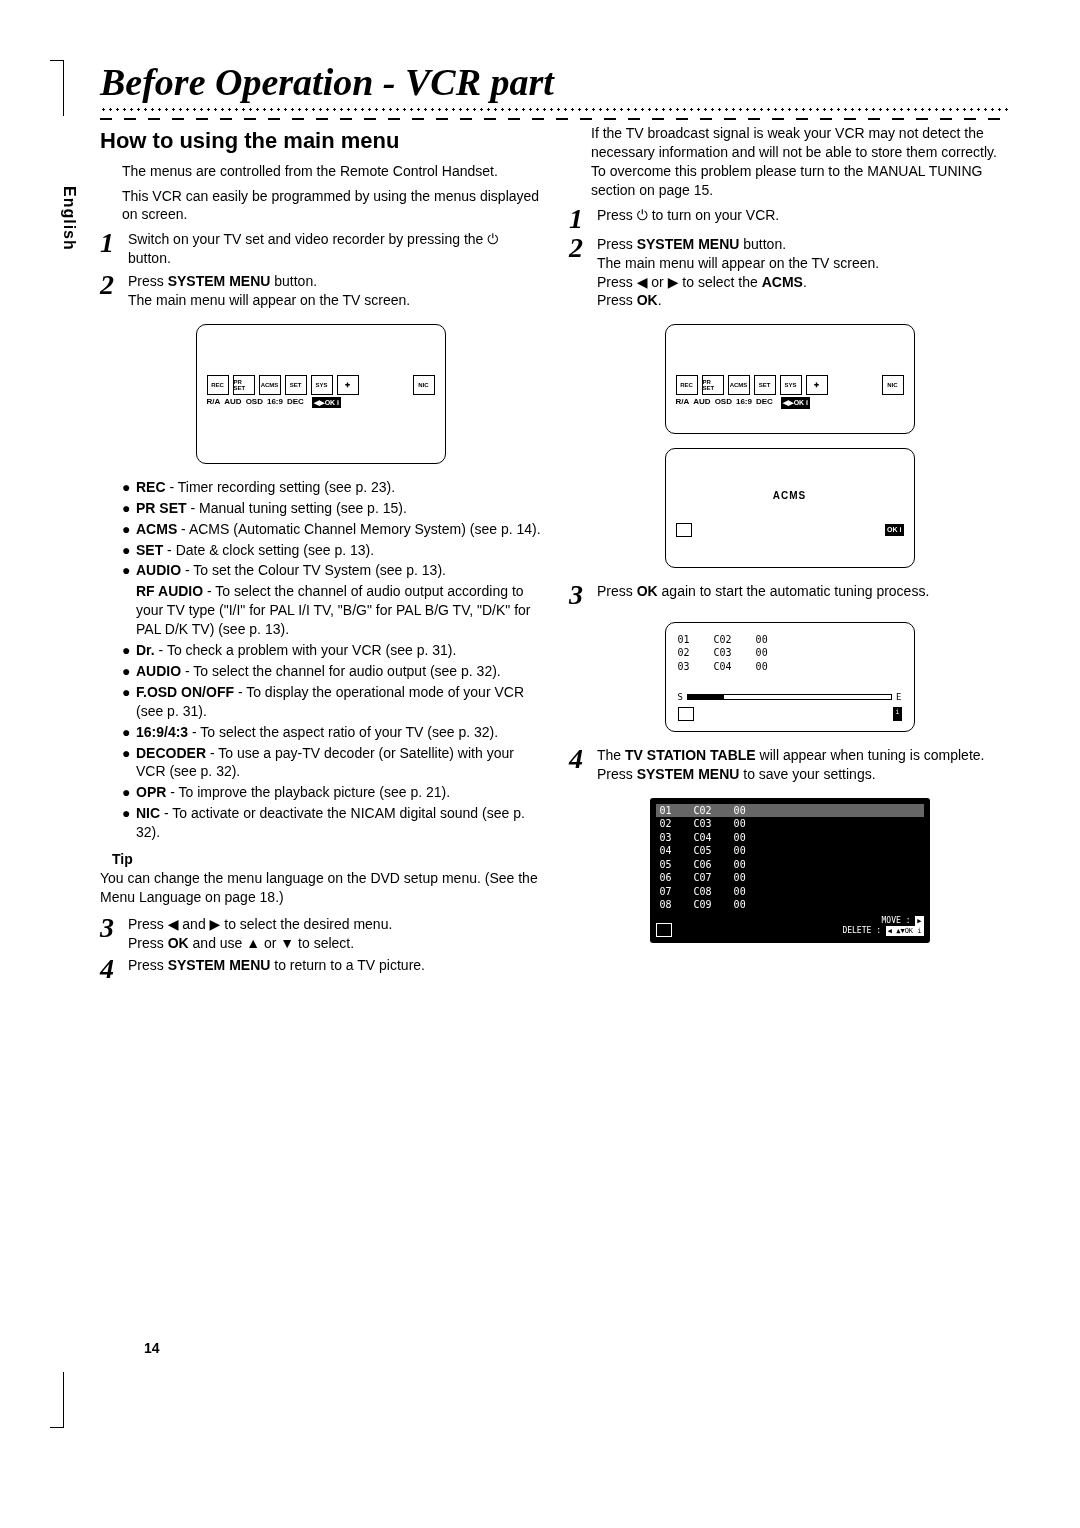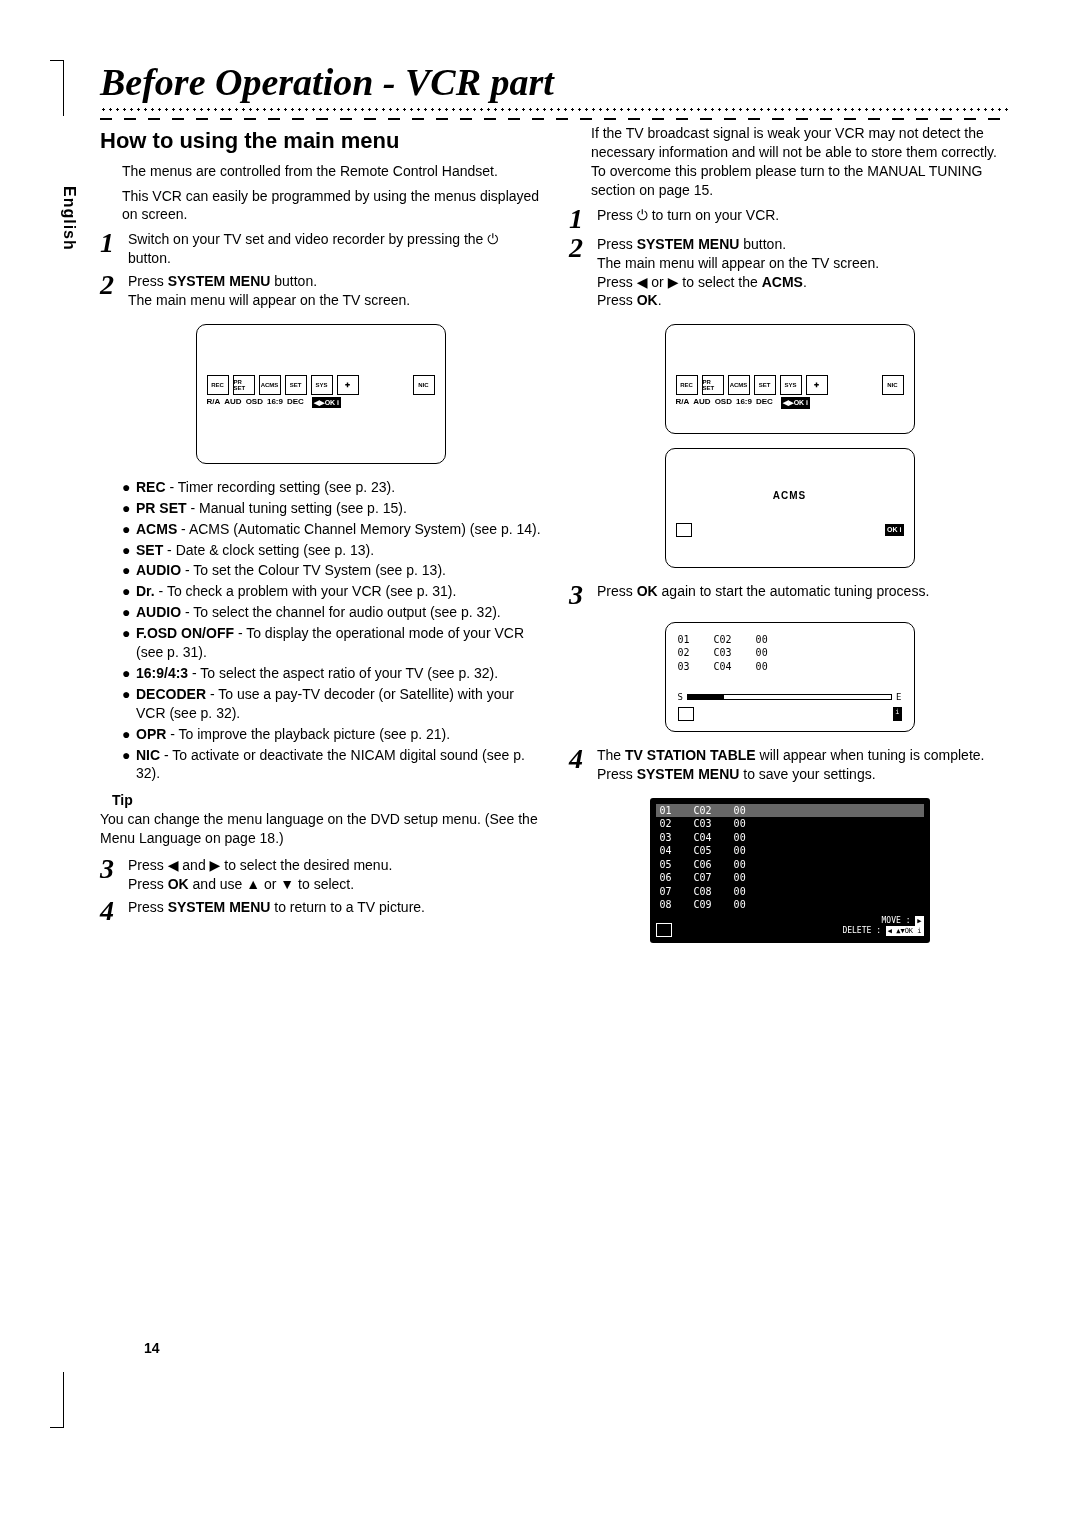--- a/index.html
+++ b/index.html
@@ -192,20 +192,24 @@
         </div>
         <div class="row">
           <div class="dotbullet">●</div>
           <div class="def-body"><b>SET</b> - Date &amp; clock setting (see p. 13).</div>
         </div>
         <div class="row">
           <div class="dotbullet">●</div>
           <div class="def-body"><b>AUDIO</b> - To set the Colour TV System (see p. 13).</div>
         </div>
         <div class="row">
+          <div class="dotbullet"></div>
+          <div class="def-body"><b>RF AUDIO</b> - To select the channel of audio output according to your TV type ("I/I" for PAL I/I TV, "B/G" for PAL B/G TV, "D/K" for PAL D/K TV) (see p. 13).</div>
+        </div>
+        <div class="row">
           <div class="dotbullet">●</div>
           <div class="def-body"><b>Dr.</b> - To check a problem with your VCR (see p. 31).</div>
         </div>
         <div class="row">
           <div class="dotbullet">●</div>
           <div class="def-body"><b>AUDIO</b> - To select the channel for audio output (see p. 32).</div>
         </div>
         <div class="row">
           <div class="dotbullet">●</div>
           <div class="def-body"><b>F.OSD ON/OFF</b> - To display the operational mode of your VCR (see p. 31).</div>

